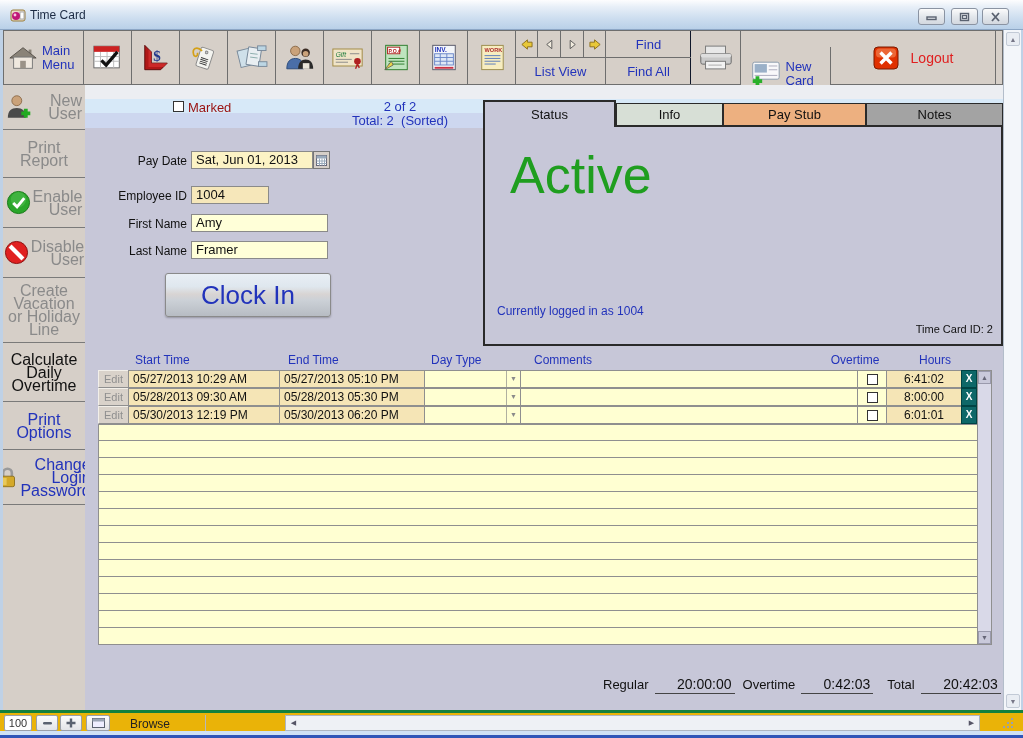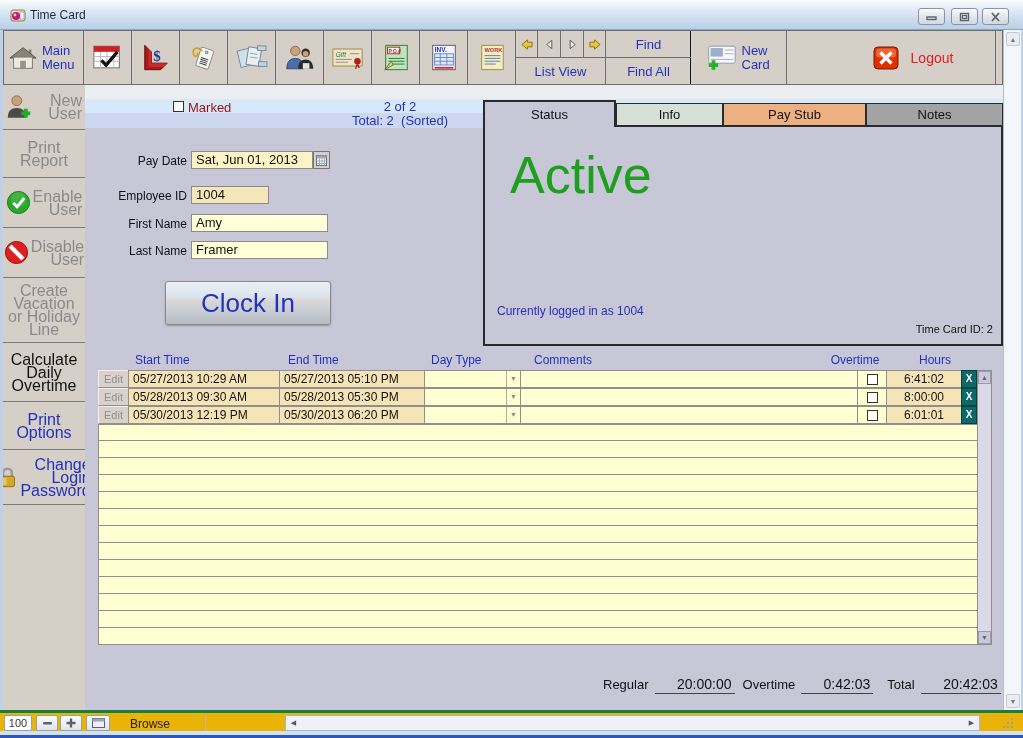--- a/index.html
+++ b/index.html
@@ -50,21 +50,21 @@
   .strip-blue2 { position:absolute; left:0; top:28px; width:918px; height:15px; background:#cdd7ef; }
   .checkbox { width:11px; height:11px; background:#fff; border:1px solid #333; }
   .marked-label { position:absolute; left:103px; top:15px; color:#991111; font-size:13px; }
   .rec-counter { position:absolute; left:230px; width:170px; text-align:center; color:#2233bb; font-size:13px; white-space:pre; }
 
   .fld-label { position:absolute; text-align:right; font-size:12px; color:#111; }
   .field { position:absolute; height:18px; border:1px solid #8a8a8a; font-size:13px; line-height:16px;
     padding-left:4px; background:#ffffd8; overflow:hidden; }
   .cal-btn { position:absolute; left:228px; top:66px; width:17px; height:18px; background:#d6cfc8;
     border:1px solid #777; display:flex; align-items:center; justify-content:center; }
-  .clockin { position:absolute; left:80px; top:196px; width:166px; height:44px; border:1px solid #8a8a8a; border-radius:3px;
+  .clockin { position:absolute; left:80px; top:188px; width:166px; height:44px; border:1px solid #8a8a8a; border-radius:3px;
     background:linear-gradient(180deg,#e9eff5 0%,#dfe7ee 30%,#d8d4d3 48%,#ccd1d7 62%,#b7bcc3 100%);
     color:#2233bb; font-size:26px; display:flex; align-items:center; justify-content:center;
     box-shadow:0 1px 2px rgba(0,0,0,.25); }
 
   
   .tabpanel { position:absolute; left:398px; top:15px; width:520px; height:246px; }
   .tab { position:absolute; border:1px solid #2a2a2a; font-size:13px; display:flex; align-items:center; justify-content:center; }
   .tab-active { left:0; top:0; width:133px; height:27px; background:#c7c7d8; border-width:2px; border-bottom:none; z-index:3; }
   .tab-body { position:absolute; left:0; top:25px; width:520px; height:221px; background:#c7c7d8; border:2px solid #2a2a2a; z-index:1; }
   .active-text { position:absolute; left:25px; top:18px; font-size:52px; color:#1f9e1f; }
@@ -331,21 +331,21 @@
       <span>
         <svg width="38" height="29" viewBox="0 0 40 30">
             <rect x="9" y="3" width="21" height="9" fill="#e8e8e8" stroke="#777"></rect>
             <rect x="4" y="11" width="32" height="11" rx="2" fill="#c9c9c9" stroke="#666"></rect>
             <rect x="4" y="11" width="32" height="4" rx="2" fill="#dedede"></rect>
             <rect x="9" y="19" width="21" height="8" fill="#f2f2f2" stroke="#777"></rect>
             <line x1="12" y1="23" x2="26" y2="23" stroke="#aaa"></line>
           </svg>
       </span>
     </div>
-    <div class="tb-cell" style="left:693px;width:90px;">
+    <div class="tb-cell" style="left:737px;width:90px;margin-top:16px;">
       <span>
         <svg width="34" height="28" viewBox="0 0 36 29">
             <rect x="5" y="2" width="28" height="18" rx="2" fill="#f8f8fa" stroke="#8899aa"></rect>
             <rect x="7" y="4" width="13" height="9" fill="#9ab0c8"></rect>
             <line x1="22" y1="6" x2="31" y2="6" stroke="#aab"></line>
             <line x1="22" y1="10" x2="31" y2="10" stroke="#aab"></line>
             <line x1="7" y1="16" x2="31" y2="16" stroke="#aab"></line>
             <path d="M10 17 v10 M5 22 h10" stroke="#2ab02a" stroke-width="4"></path>
           </svg>
       </span>

